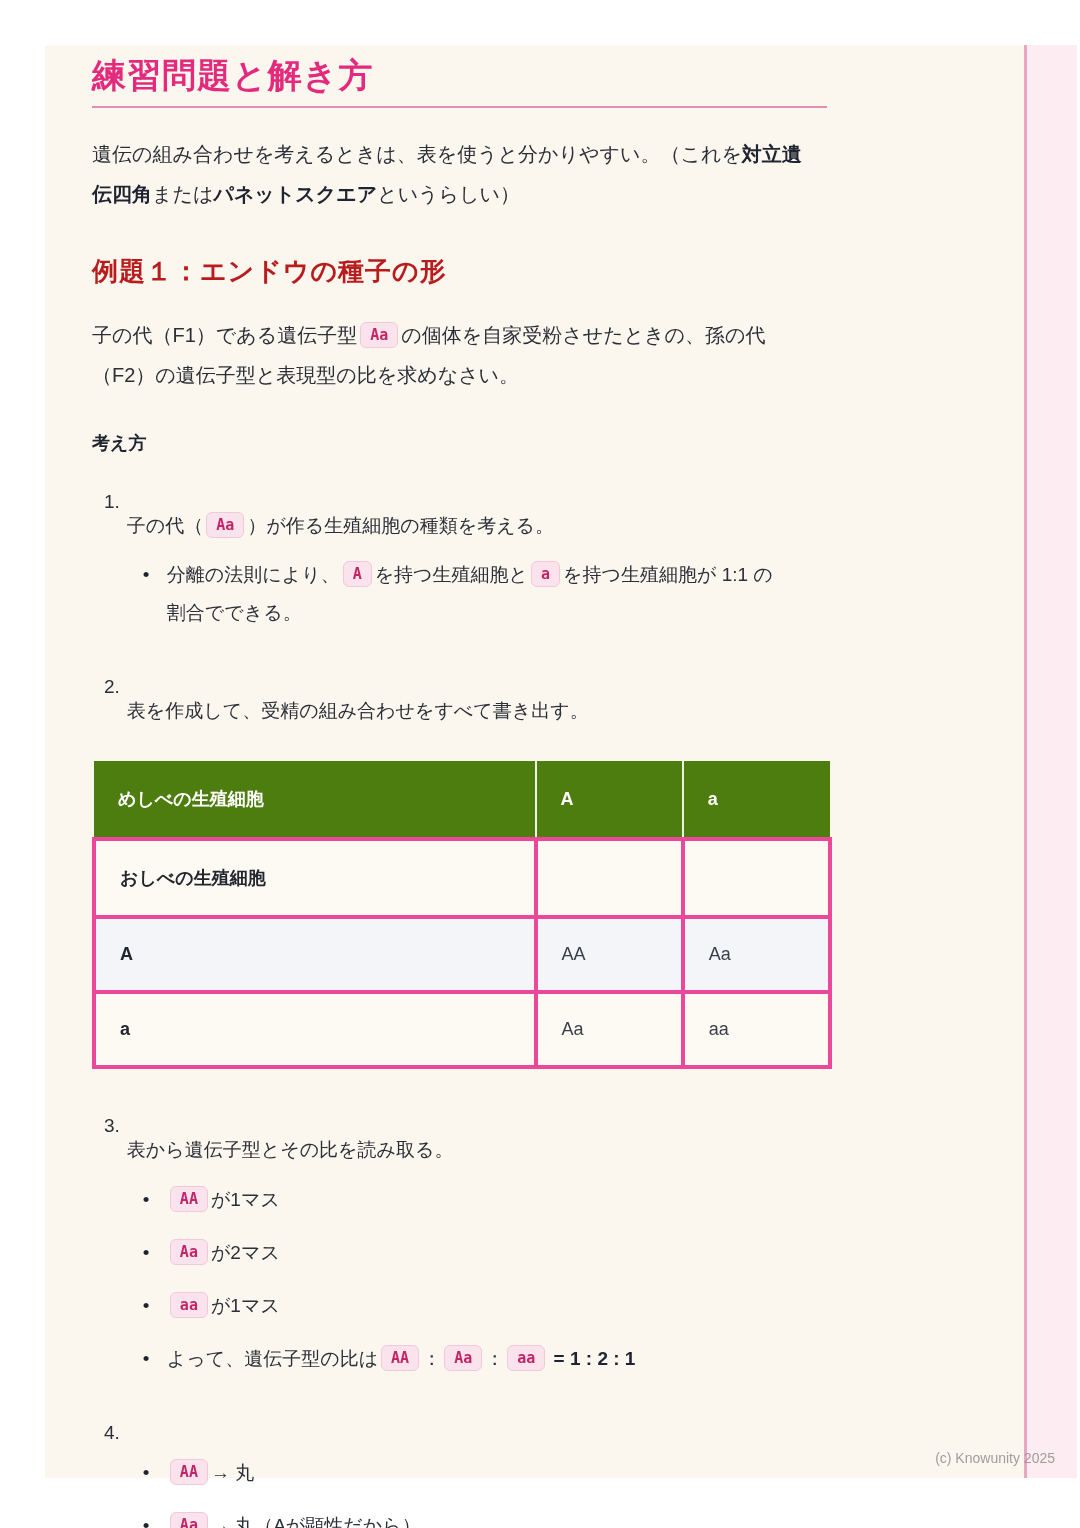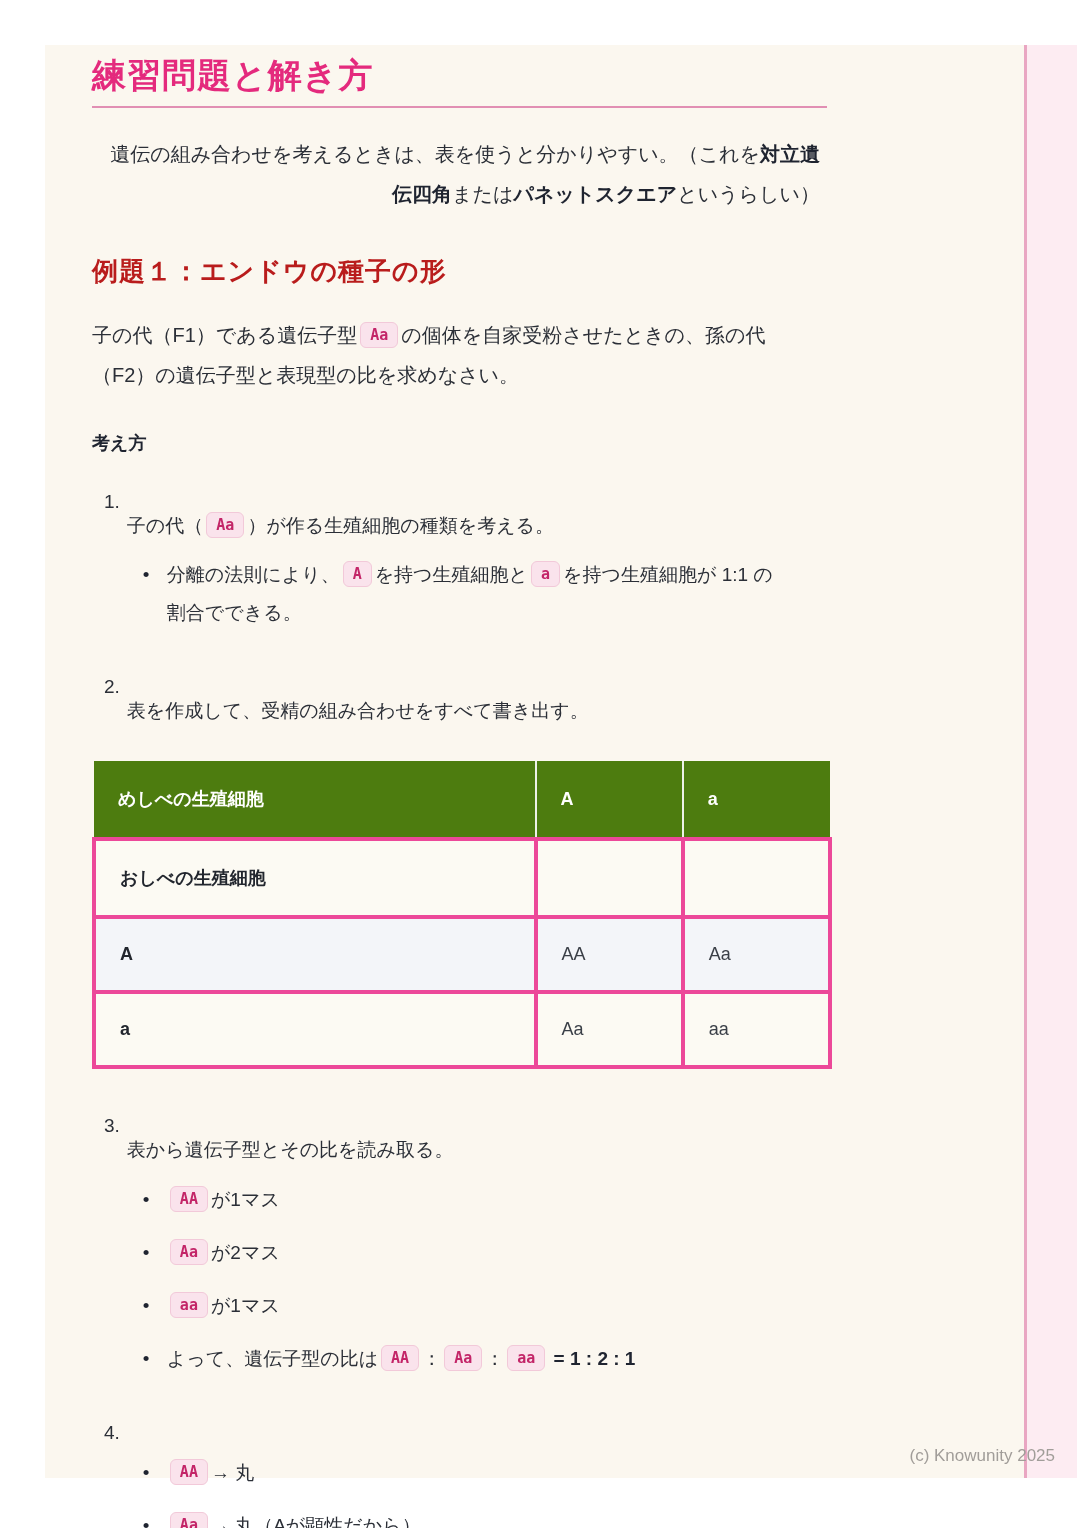--- a/index.html
+++ b/index.html
@@ -45,21 +45,20 @@
     background: #e18fb3;
     border: none;
     margin-top: 10px;
     width: 735px;
   }
   .intro {
     margin-top: 26px;
     font-size: 20px;
     line-height: 2.0;
     color: #2b2f37;
-    text-align: right;
   }
   .example-heading {
     margin-top: 40px;
     font-size: 26px;
     font-weight: 800;
     color: #b91c1c;
     letter-spacing: 1px;
   }
   .problem {
     margin-top: 26px;
@@ -141,21 +140,21 @@
     font-weight: 400;
   }
   table.punnett tbody th { font-weight: 700; color: #22262e; }
   table.punnett tbody tr:nth-child(2) th,
   table.punnett tbody tr:nth-child(2) td { background: #f3f5f9; }
 
   .footer-credit {
     position: absolute;
     right: 22px; bottom: 12px;
     z-index: 3;
-    font-size: 17px;
+    font-size: 14px;
     color: #a19d99;
   }
 </style>
 </head>
 <body>
 
 <div class="card">
   <div class="accent-band"></div>
 
   <div class="content">

